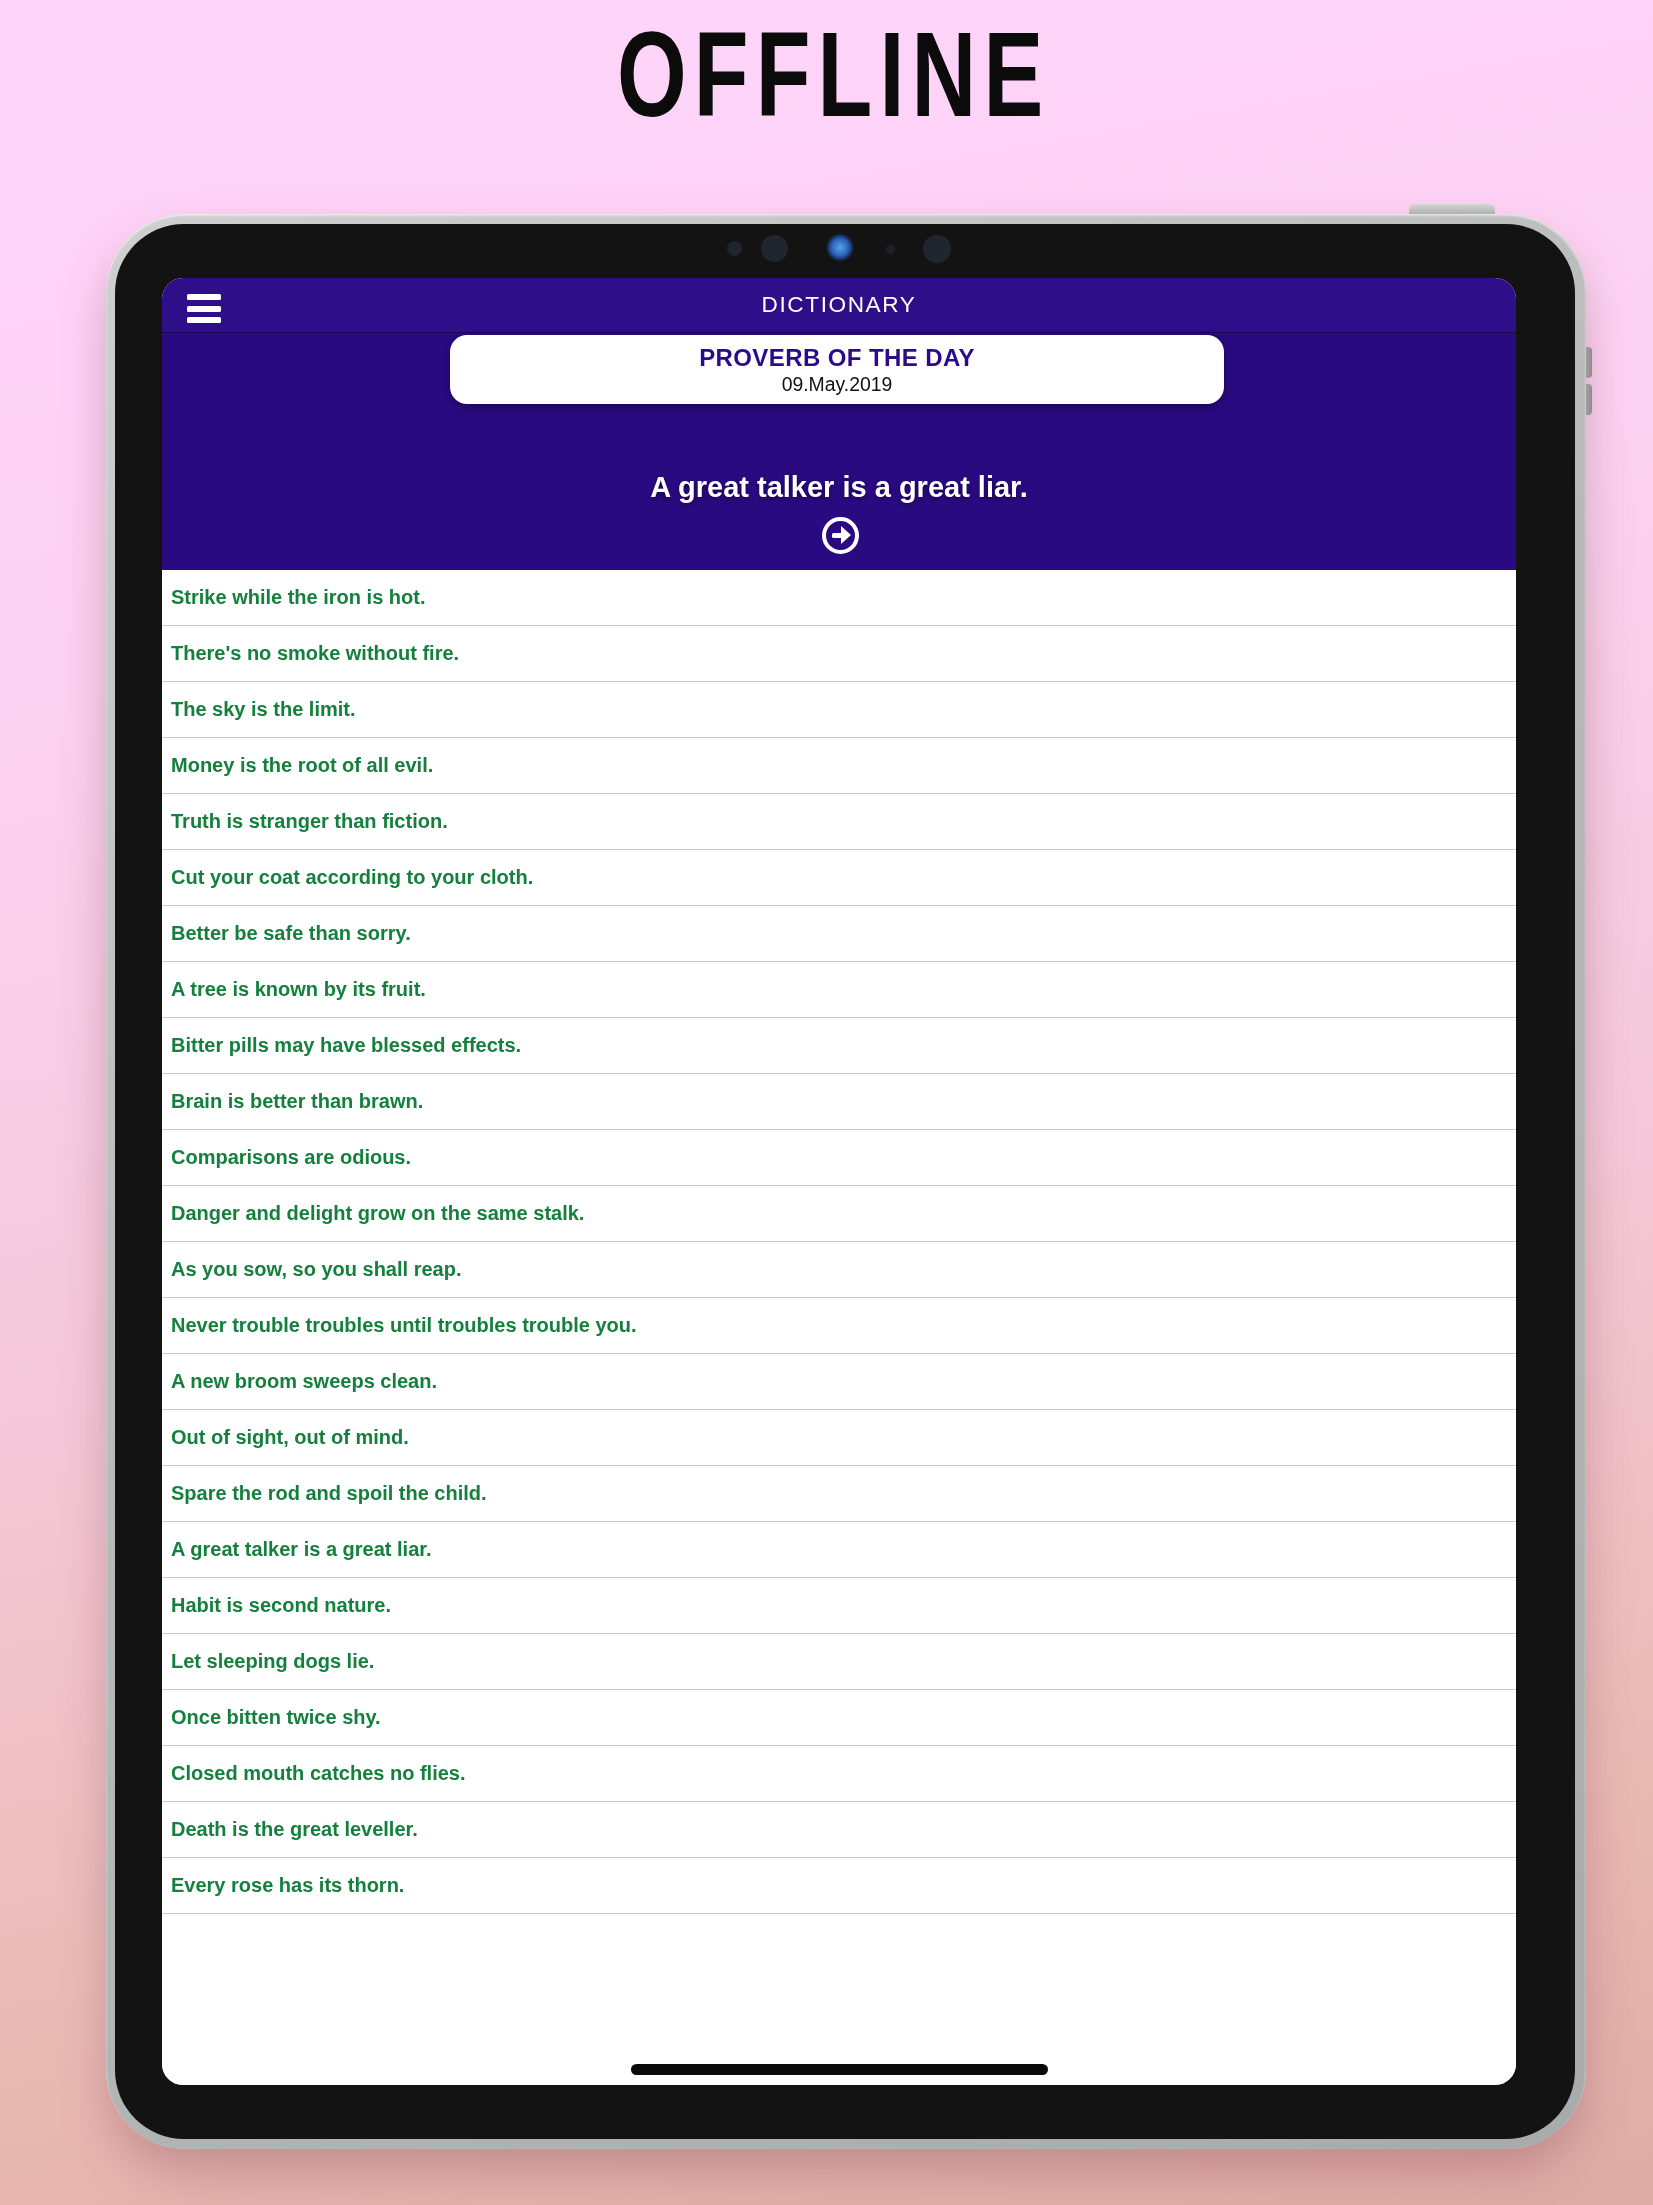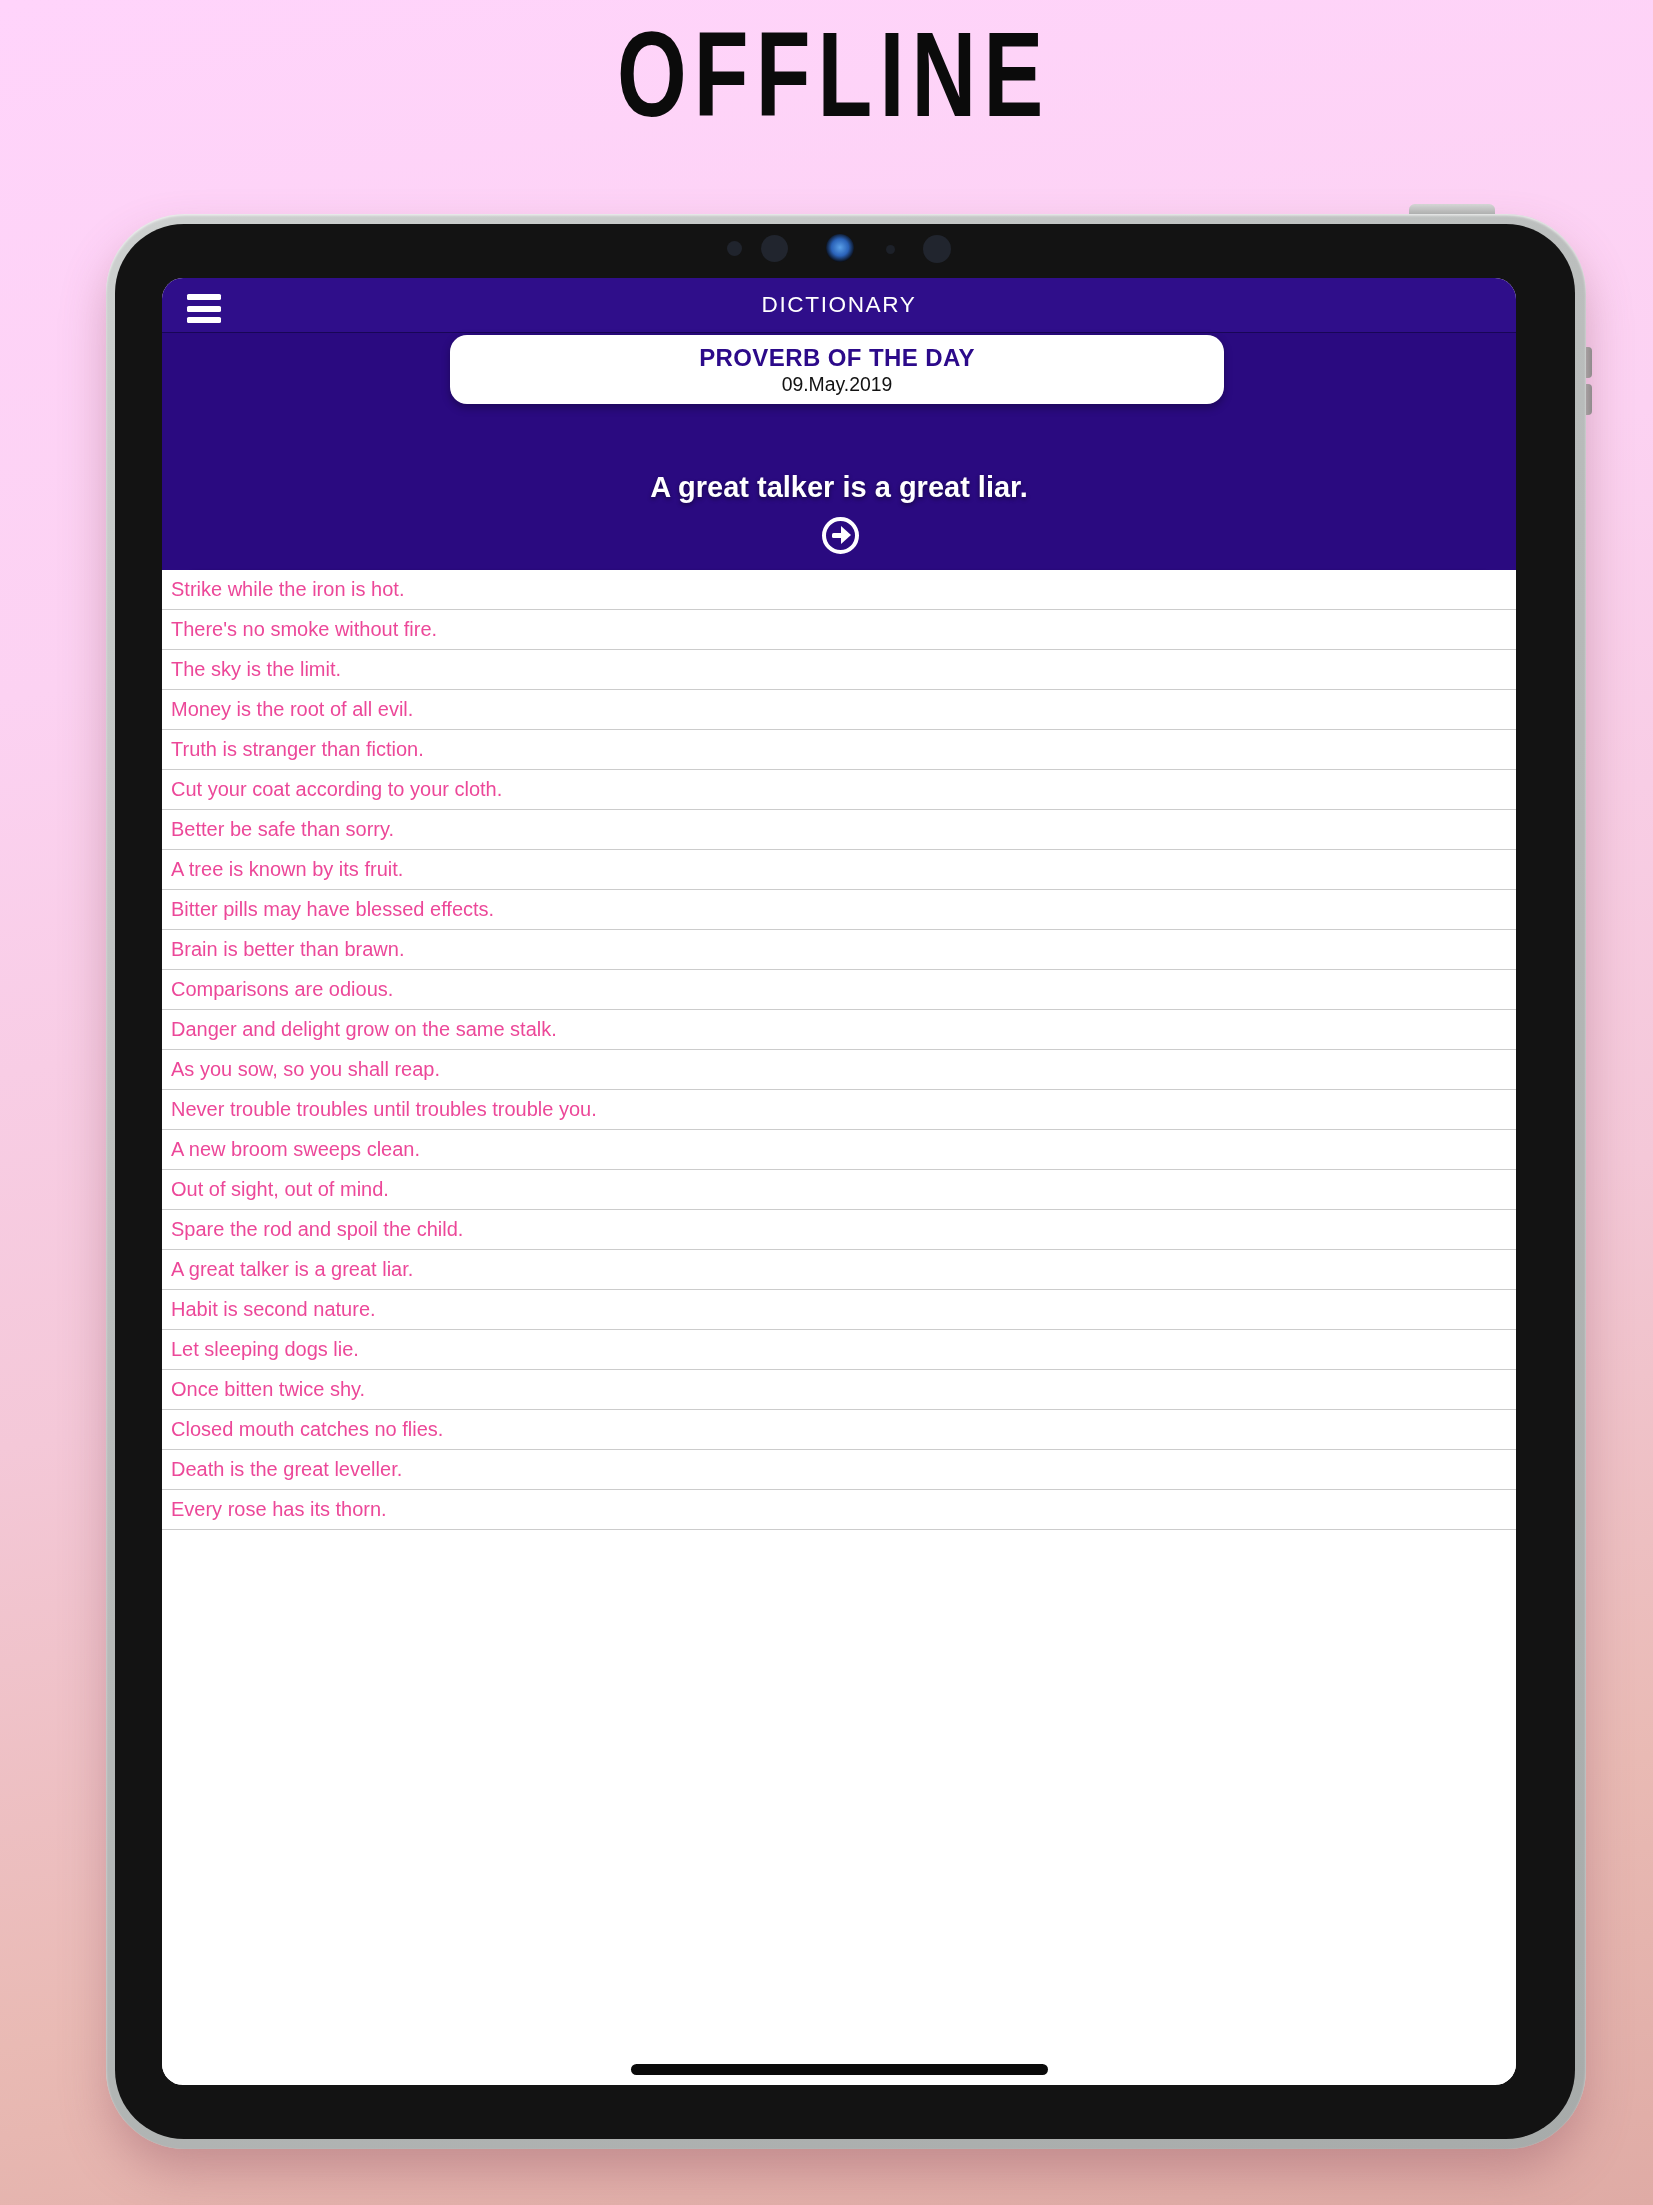--- a/index.html
+++ b/index.html
@@ -99,23 +99,23 @@
     background:#9a9a9a;transform:rotate(-45deg);transform-origin:top center;
   }
   .search-input{
     position:absolute;left:47px;top:3.2px;width:1259px;height:44px;border:none;outline:none;
     font-family:"Liberation Sans",sans-serif;font-size:21px;color:#222;background:transparent;
   }
 
   
   .plist{position:absolute;left:0;top:292px;width:1354px;height:1514px;background:#ffffff;}
   .prow{
-    height:40px;box-sizing:border-box;border-bottom:1.6px solid #cccccc;
+    height:56px;box-sizing:border-box;border-bottom:1.6px solid #cccccc;
     display:flex;align-items:center;padding-left:9px;
-    font-size:20px;color:#ec4899;cursor:pointer;background:#ffffff;
+    font-size:20px;color:#15803d;cursor:pointer;background:#ffffff;font-weight:bold;
   }
 
   
   .home-indicator{
     position:absolute;left:469px;top:1786px;width:417px;height:11.3px;border-radius:5.7px;background:#0a0a0a;
   }
 </style>
 </head>
 <body>
 

